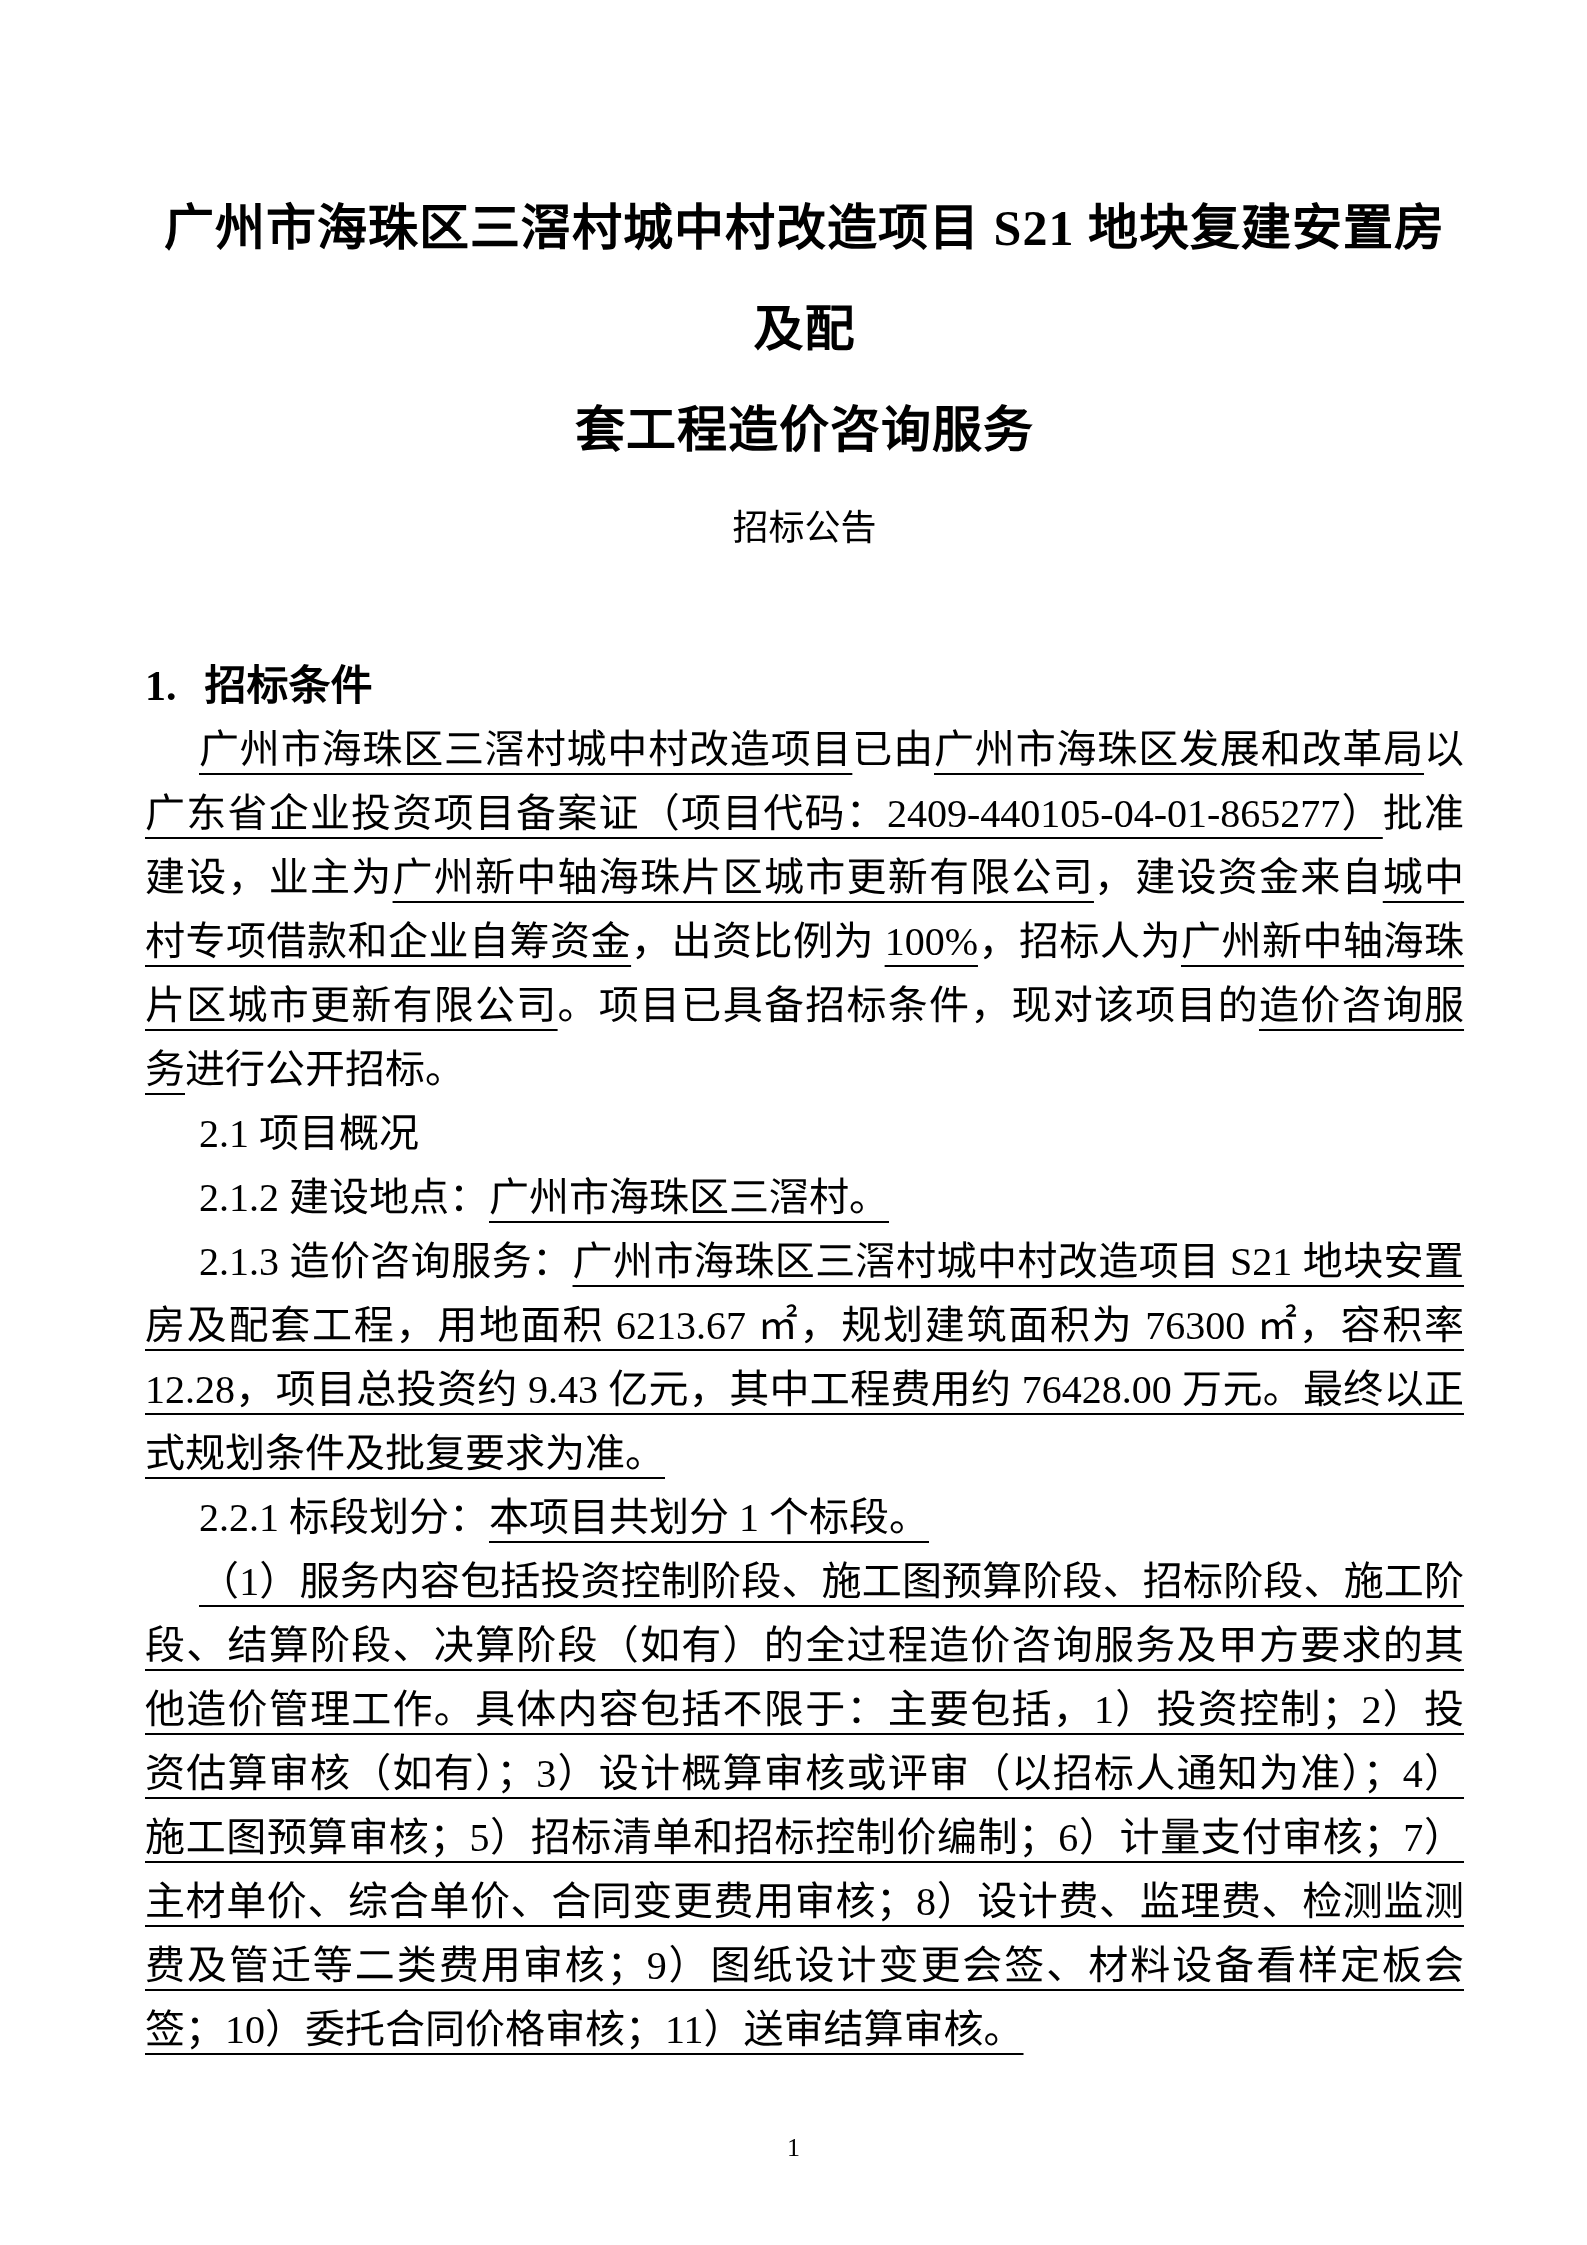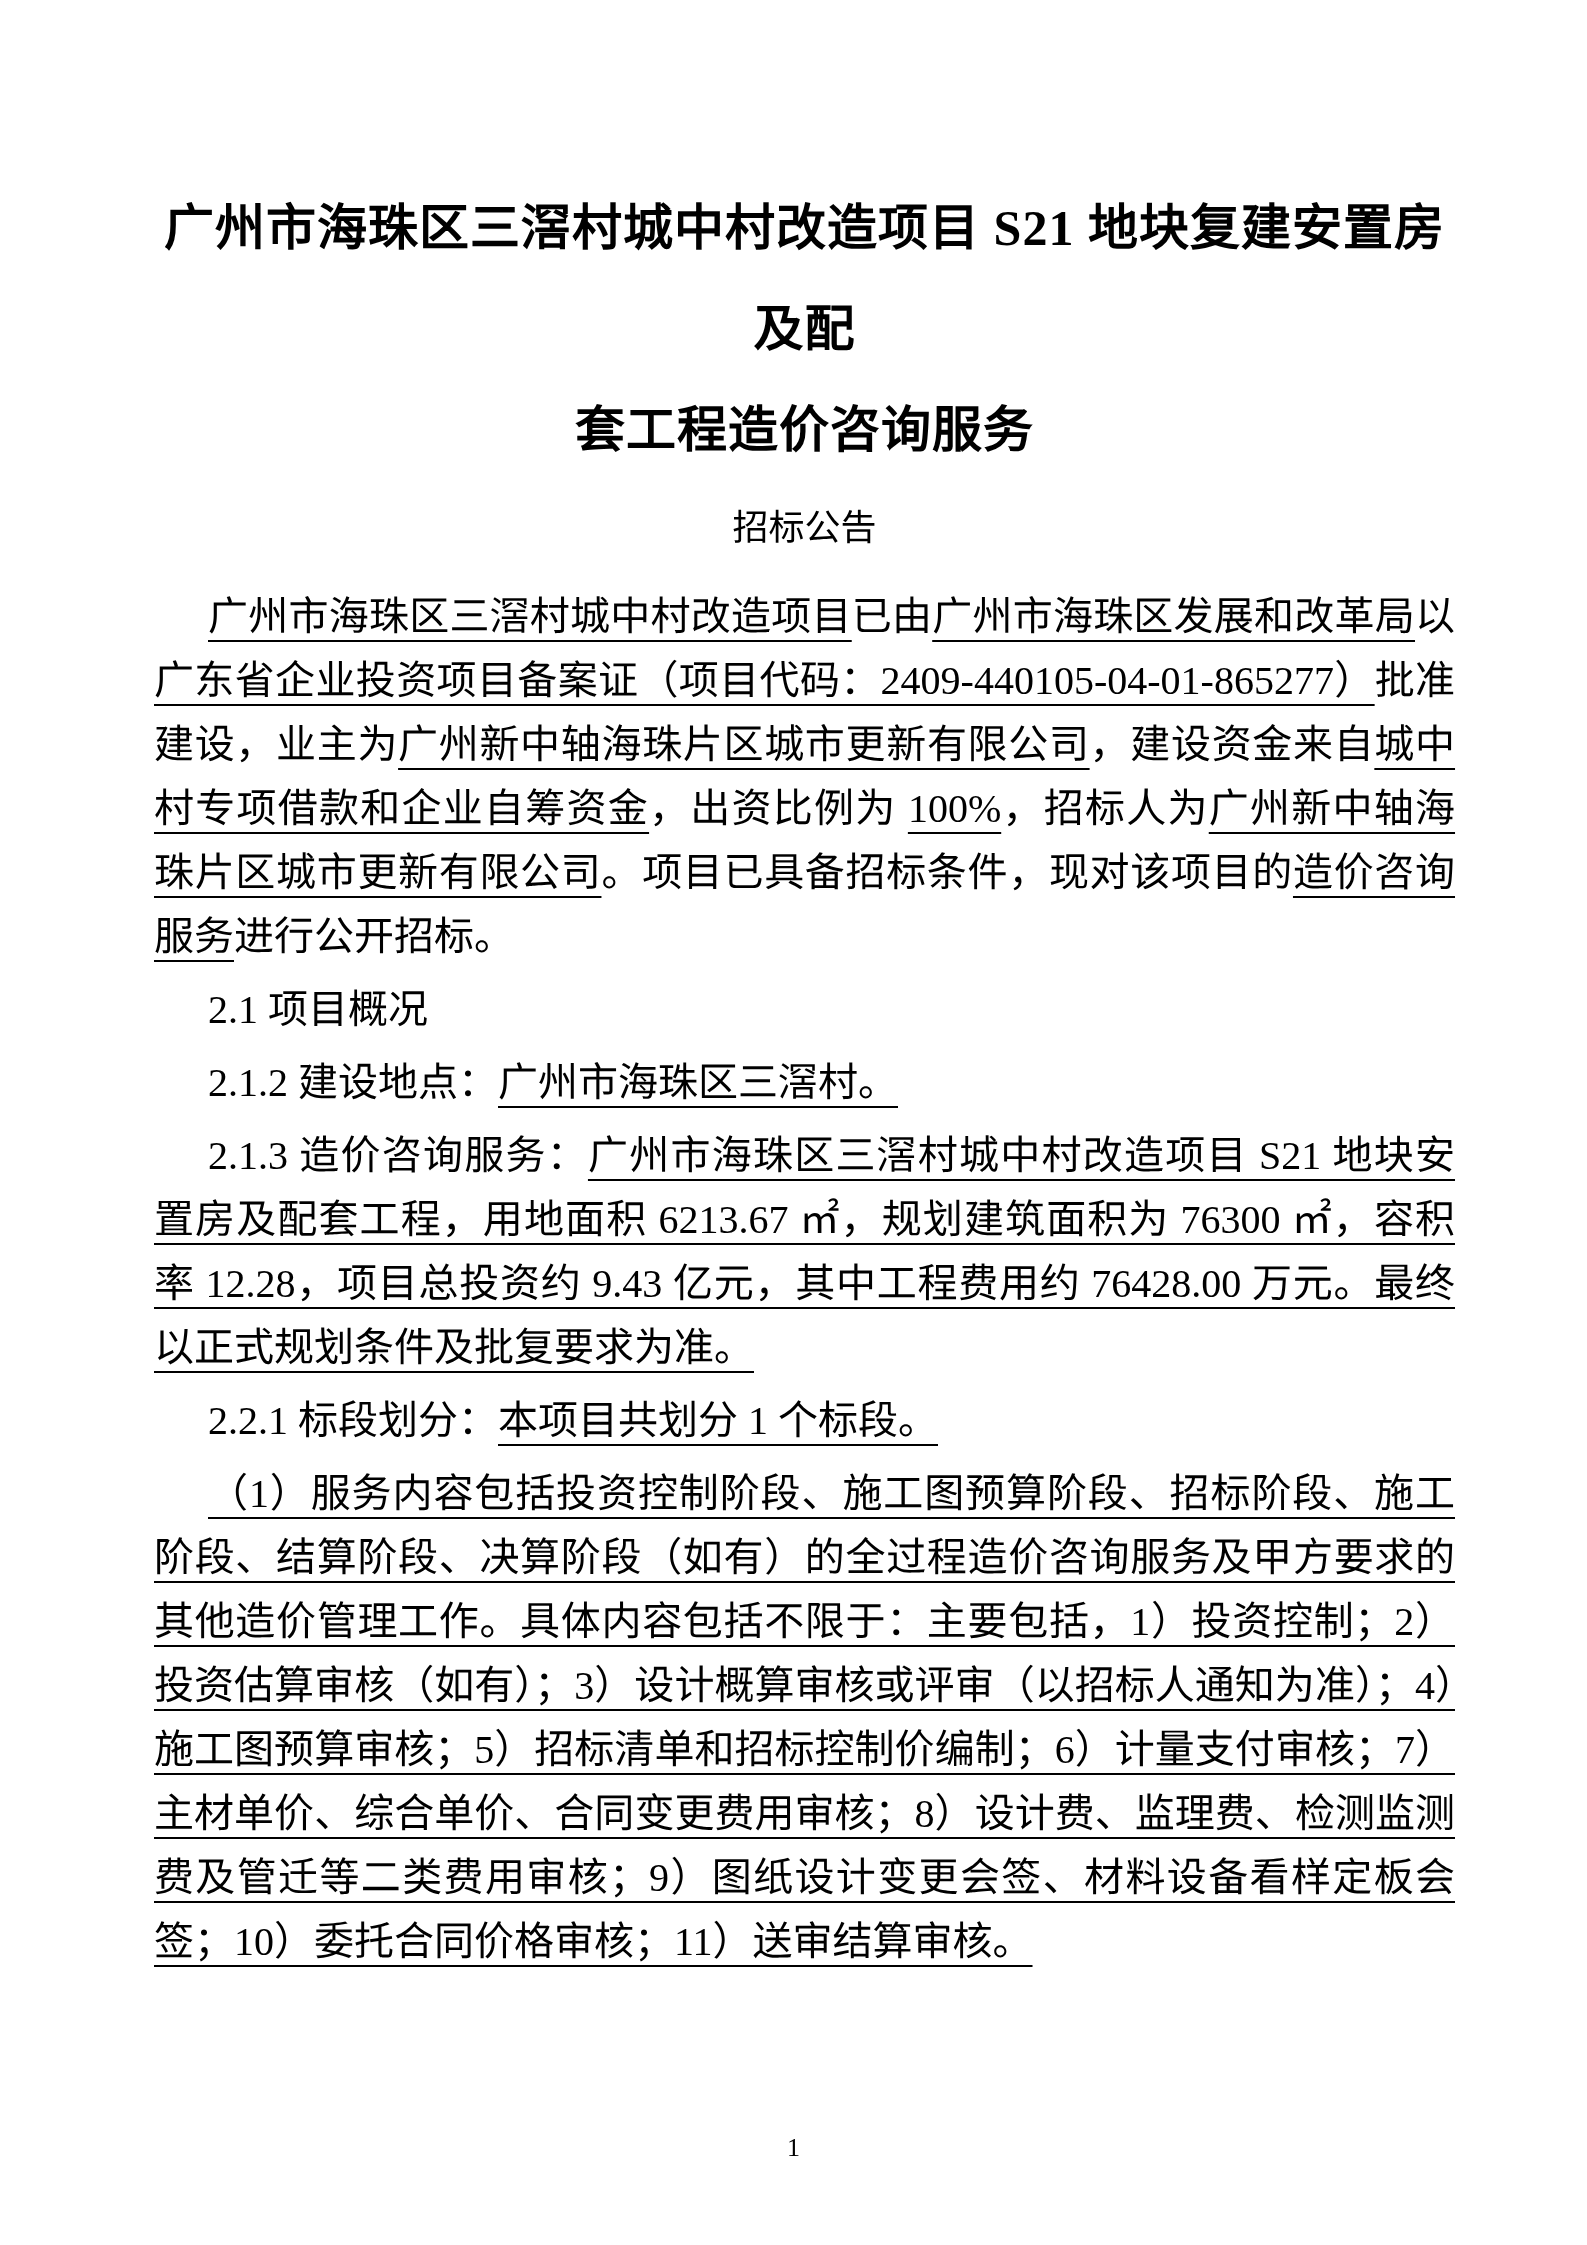--- a/index.html
+++ b/index.html
@@ -28,21 +28,21 @@
     font-weight:700;
     font-size:42px;line-height:64px;
     text-align:left;
   }
   .sec-heading.gap-above{margin-top:64px;}
   .sec-heading .num{
     font-family:"Liberation Serif","DejaVu Serif",serif;
     margin-right:28px;
   }
   .body-text{
-    margin:9px;
+    margin:0;
     font-size:40px;line-height:64px;
     text-align:justify;
     text-indent:54px;
   }
   .u-run{
     text-decoration:underline;
     text-underline-offset:10px;
     text-decoration-thickness:2px;
     text-decoration-skip-ink:none;
   }
@@ -59,20 +59,21 @@
 <div class="page">
   <div class="content">
 
     <div class="doc-title">
       <div>广州市海珠区三滘村城中村改造项目 S21 地块复建安置房及配</div>
       <div>套工程造价咨询服务</div>
     </div>
 
     <div class="doc-subtitle">招标公告</div>
 
+    <h2 class="sec-heading"><span class="num">1.</span><span>招标条件</span></h2>
 
     <p class="body-text"><span class="u-run">广州市海珠区三滘村城中村改造项目</span><span>已由</span><span class="u-run">广州市海珠区发展和改革局</span><span>以</span><span class="u-run">广东省企业投资项目备案证（项目代码：2409-440105-04-01-865277）</span><span>批准建设，业主为</span><span class="u-run">广州新中轴海珠片区城市更新有限公司</span><span>，建设资金来自</span><span class="u-run">城中村专项借款和企业自筹资金</span><span>，出资比例为 </span><span class="u-run">100%</span><span>，招标人为</span><span class="u-run">广州新中轴海珠片区城市更新有限公司</span><span>。项目已具备招标条件，现对该项目的</span><span class="u-run">造价咨询服务</span><span>进行公开招标。</span></p>
 
 
     <div>
         <p class="body-text"><span>2.1 项目概况</span></p>
         <p class="body-text"><span>2.1.2 建设地点：</span><span class="u-run">广州市海珠区三滘村。</span></p>
         <p class="body-text"><span>2.1.3 造价咨询服务：</span><span class="u-run">广州市海珠区三滘村城中村改造项目 S21 地块安置房及配套工程，用地面积 6213.67 ㎡，规划建筑面积为 76300 ㎡，容积率 12.28，项目总投资约 9.43 亿元，其中工程费用约 76428.00 万元。最终以正式规划条件及批复要求为准。</span></p>
         <p class="body-text"><span>2.2.1 标段划分：</span><span class="u-run">本项目共划分 1 个标段。</span></p>
         <p class="body-text"><span class="u-run">（1）服务内容包括投资控制阶段、施工图预算阶段、招标阶段、施工阶段、结算阶段、决算阶段（如有）的全过程造价咨询服务及甲方要求的其他造价管理工作。具体内容包括不限于：主要包括，1）投资控制；2）投资估算审核（如有）；3）设计概算审核或评审（以招标人通知为准）；4）施工图预算审核；5）招标清单和招标控制价编制；6）计量支付审核；7）主材单价、综合单价、合同变更费用审核；8）设计费、监理费、检测监测费及管迁等二类费用审核；9）图纸设计变更会签、材料设备看样定板会签；10）委托合同价格审核；11）送审结算审核。</span></p>

